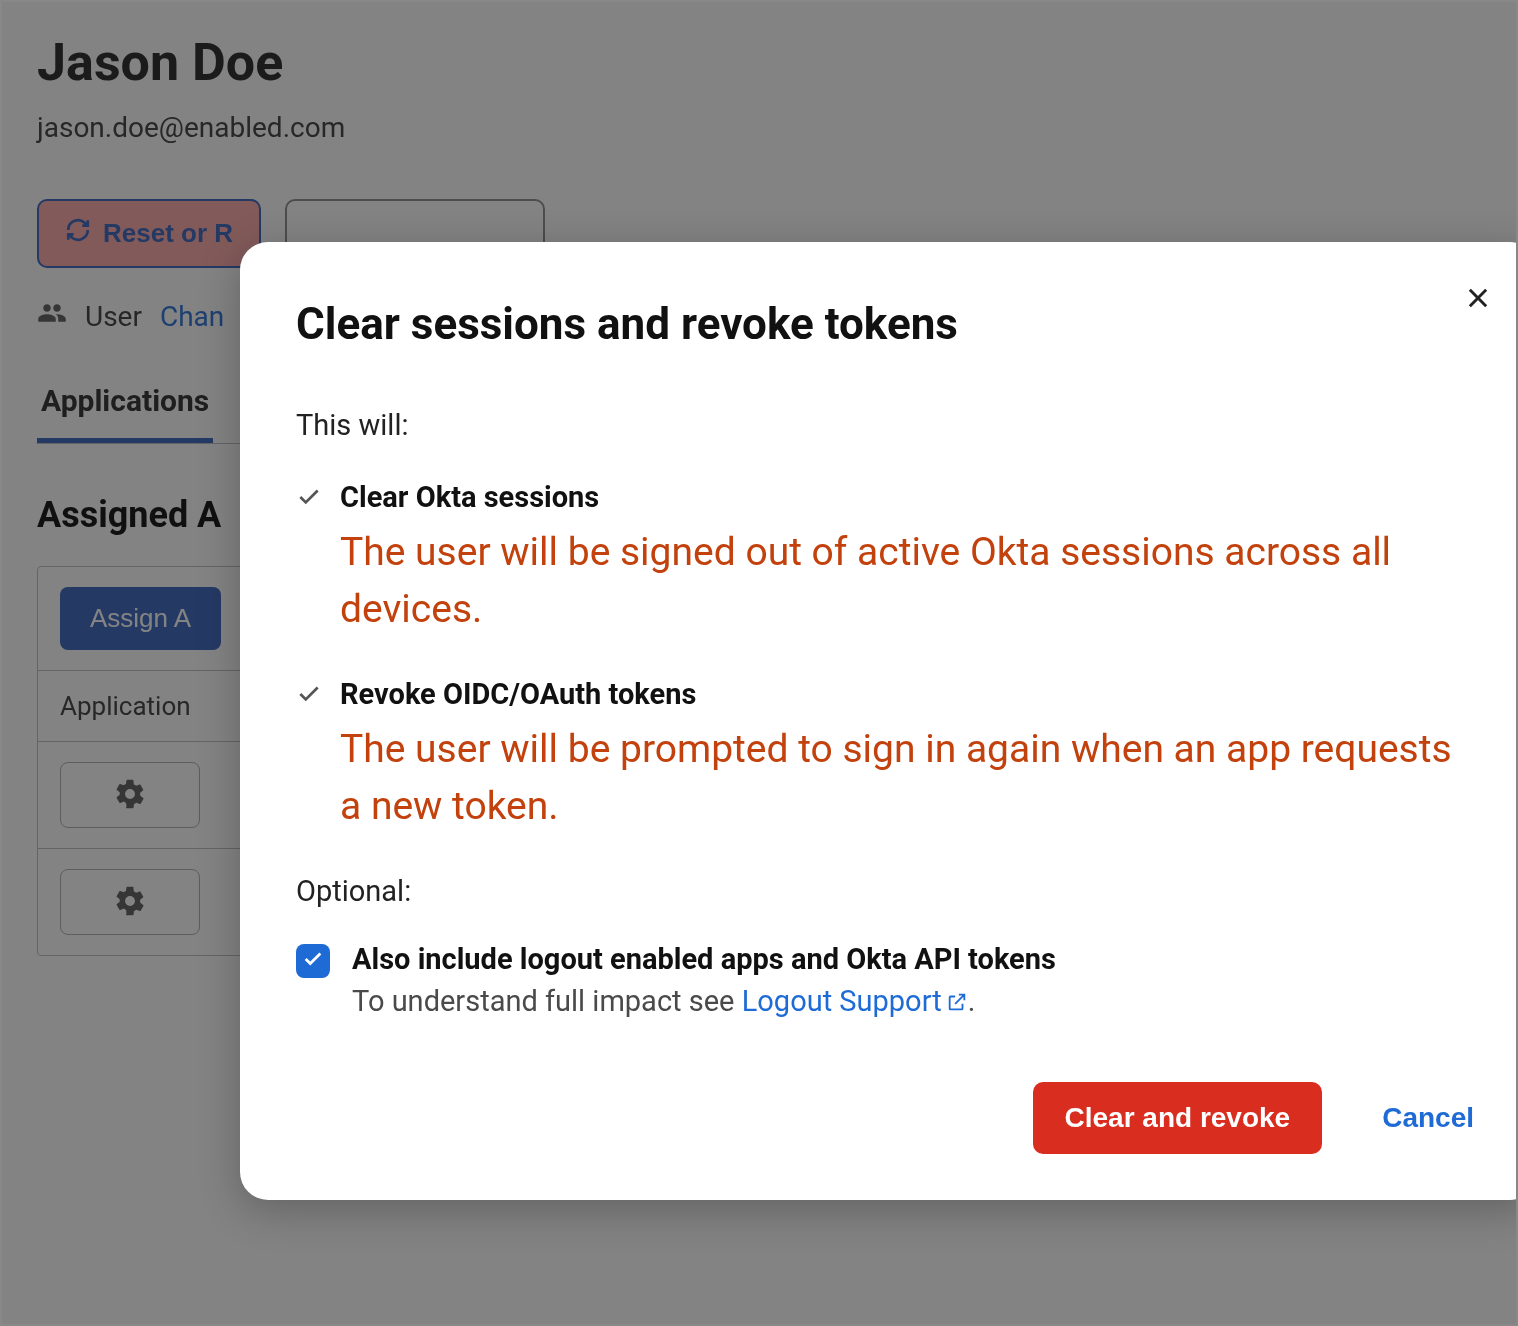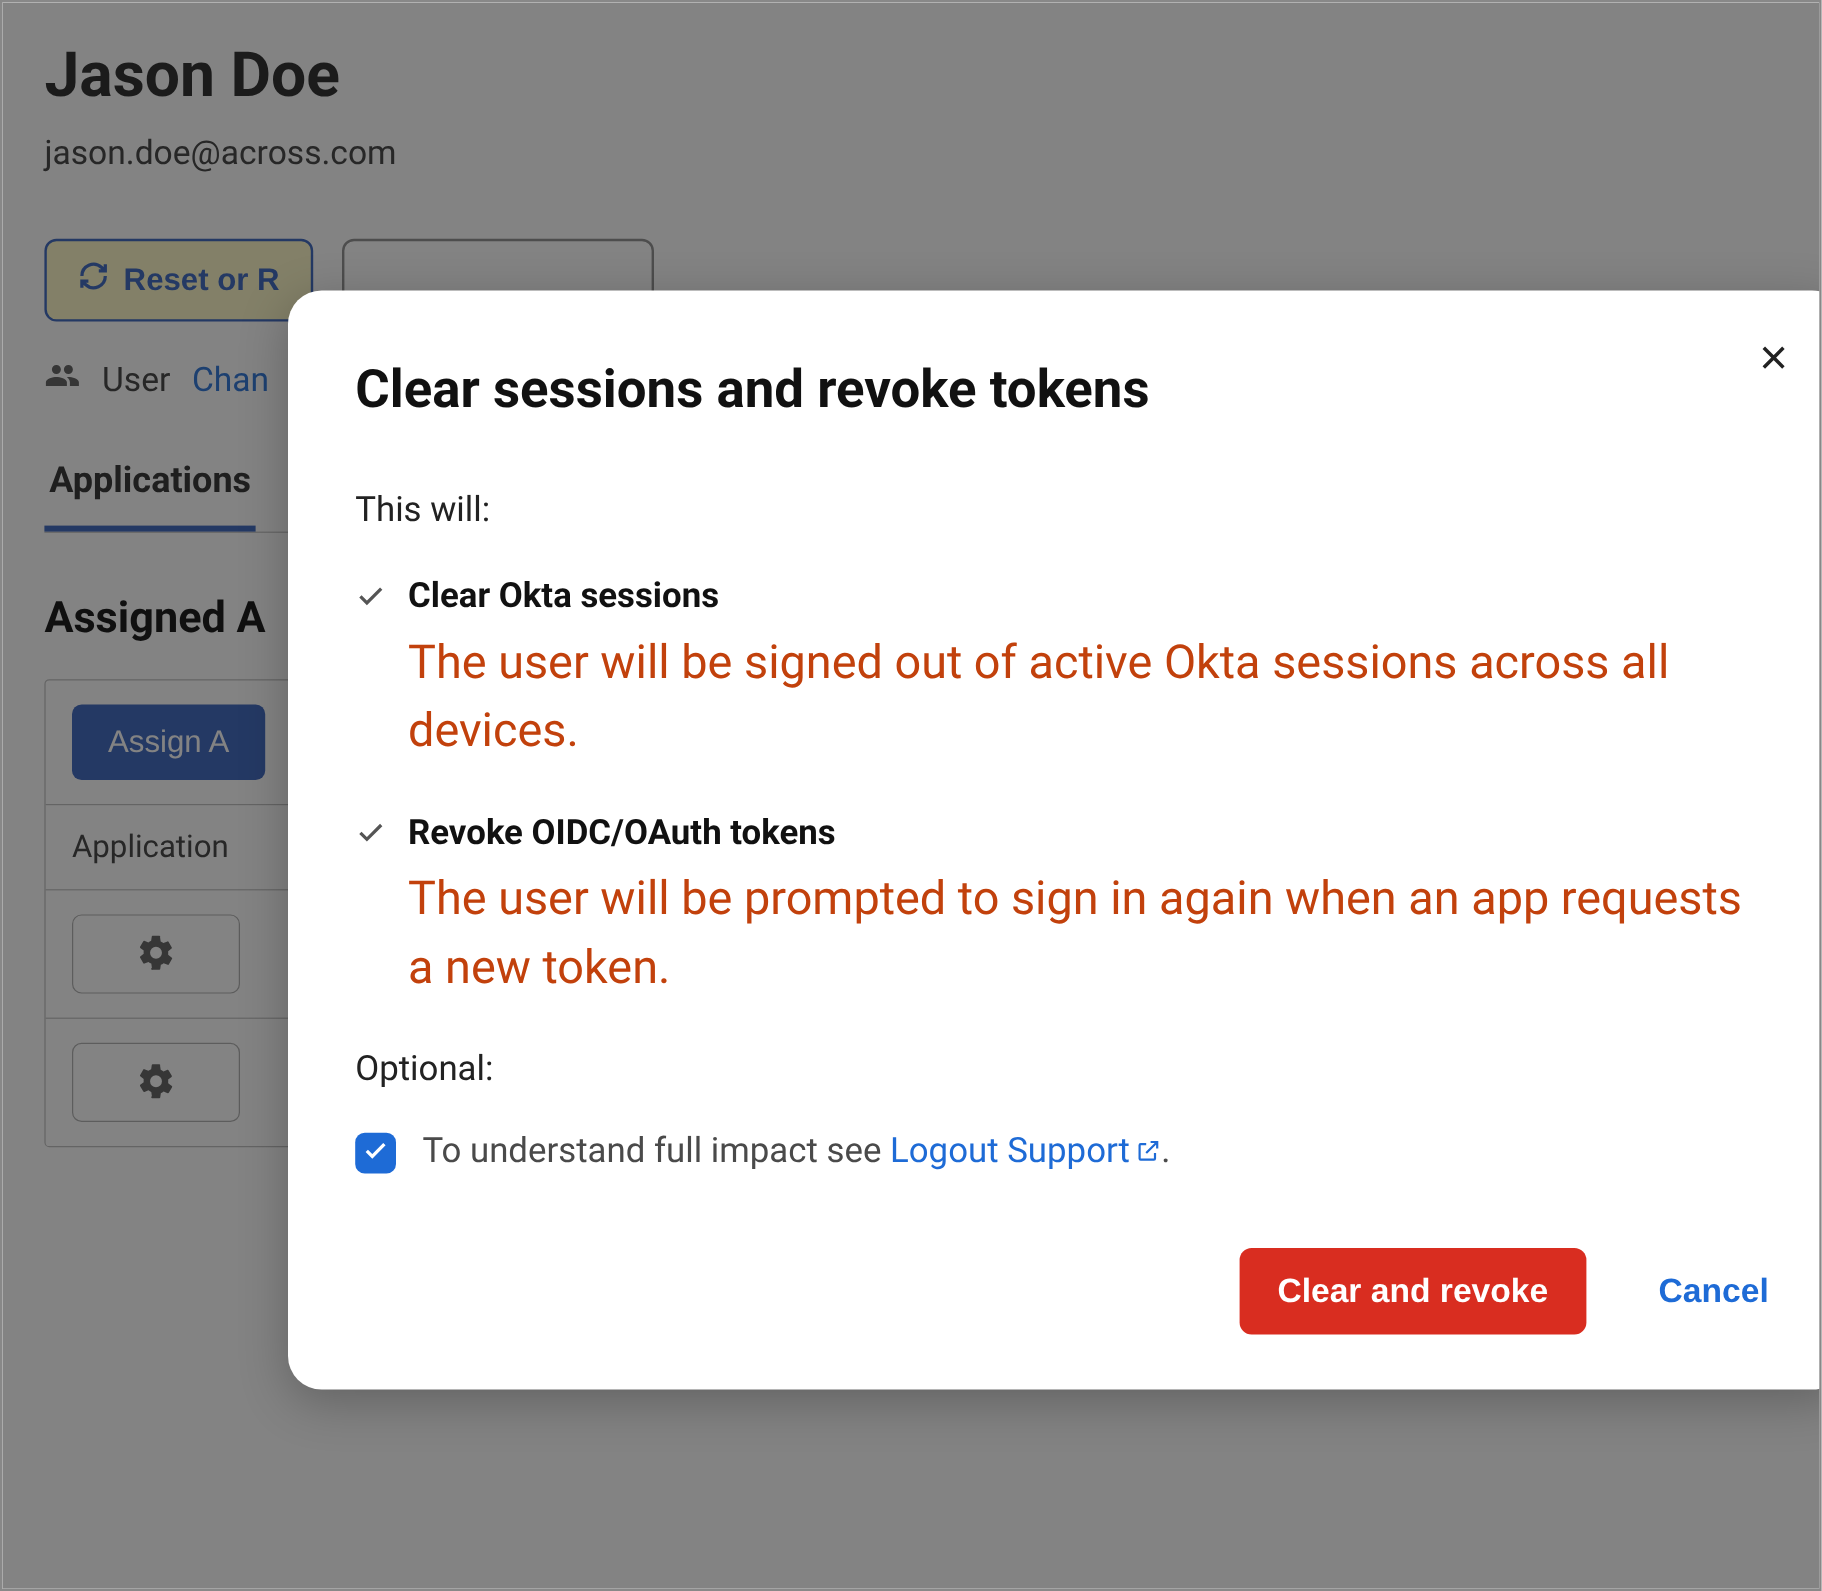--- a/index.html
+++ b/index.html
@@ -26,21 +26,21 @@
   color: #333;
   margin-bottom: 55px;
 }
 .action-row {
   display: flex;
   gap: 24px;
   margin-bottom: 30px;
 }
 .btn-outline {
   border: 2px solid #2e5bba;
-  background: #fef9c3;
+  background: #fca5a5;
   color: #2e5bba;
   font-size: 26px;
   font-weight: 700;
   padding: 16px 26px;
   border-radius: 10px;
   display: inline-flex;
   align-items: center;
   gap: 12px;
   cursor: pointer;
 }
@@ -249,21 +249,21 @@
   padding-right: 8px;
 }
 .refresh-icon svg { width: 26px; height: 26px; stroke: #2e5bba; stroke-width: 2.5; fill: none; }
 .people-icon svg { width: 30px; height: 30px; fill: #555; }
 </style>
 </head>
 <body>
 
 <div class="page">
   <h1 class="user-name">Jason Doe</h1>
-  <div class="user-email">jason.doe@across.com</div>
+  <div class="user-email">jason.doe@enabled.com</div>
 
   <div class="action-row">
     <button class="btn-outline">
       <span class="refresh-icon">
         <svg viewBox="0 0 24 24">
             <path d="M3 12a9 9 0 0 1 15-6.7L21 8M21 3v5h-5M21 12a9 9 0 0 1-15 6.7L3 16M3 21v-5h5"></path>
           </svg>
       </span>
       <span>Reset or R</span>
     </button>
@@ -354,20 +354,21 @@
 
   <div class="check-row">
     <div class="checkbox">
       <span>
         <svg viewBox="0 0 24 24">
             <path d="M4 12 L9 17 L20 6"></path>
           </svg>
       </span>
     </div>
     <div>
+      <div class="opt-title">Also include logout enabled apps and Okta API tokens</div>
       <div class="opt-desc">
         <span>To understand full impact see </span><a><span>Logout Support</span><span class="ext-icon"><svg viewBox="0 0 24 24">
                 <path d="M14 4h6v6M20 4 L10 14 M18 14v5a1 1 0 0 1-1 1H5a1 1 0 0 1-1-1V7a1 1 0 0 1 1-1h5"></path>
               </svg></span></a><span>.</span>
       </div>
     </div>
   </div>
 
   <div class="modal-footer">
     <button class="btn-danger">Clear and revoke</button>

